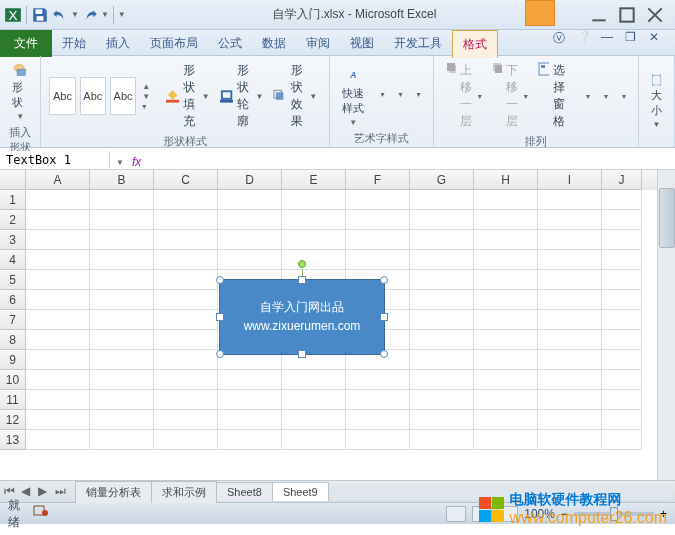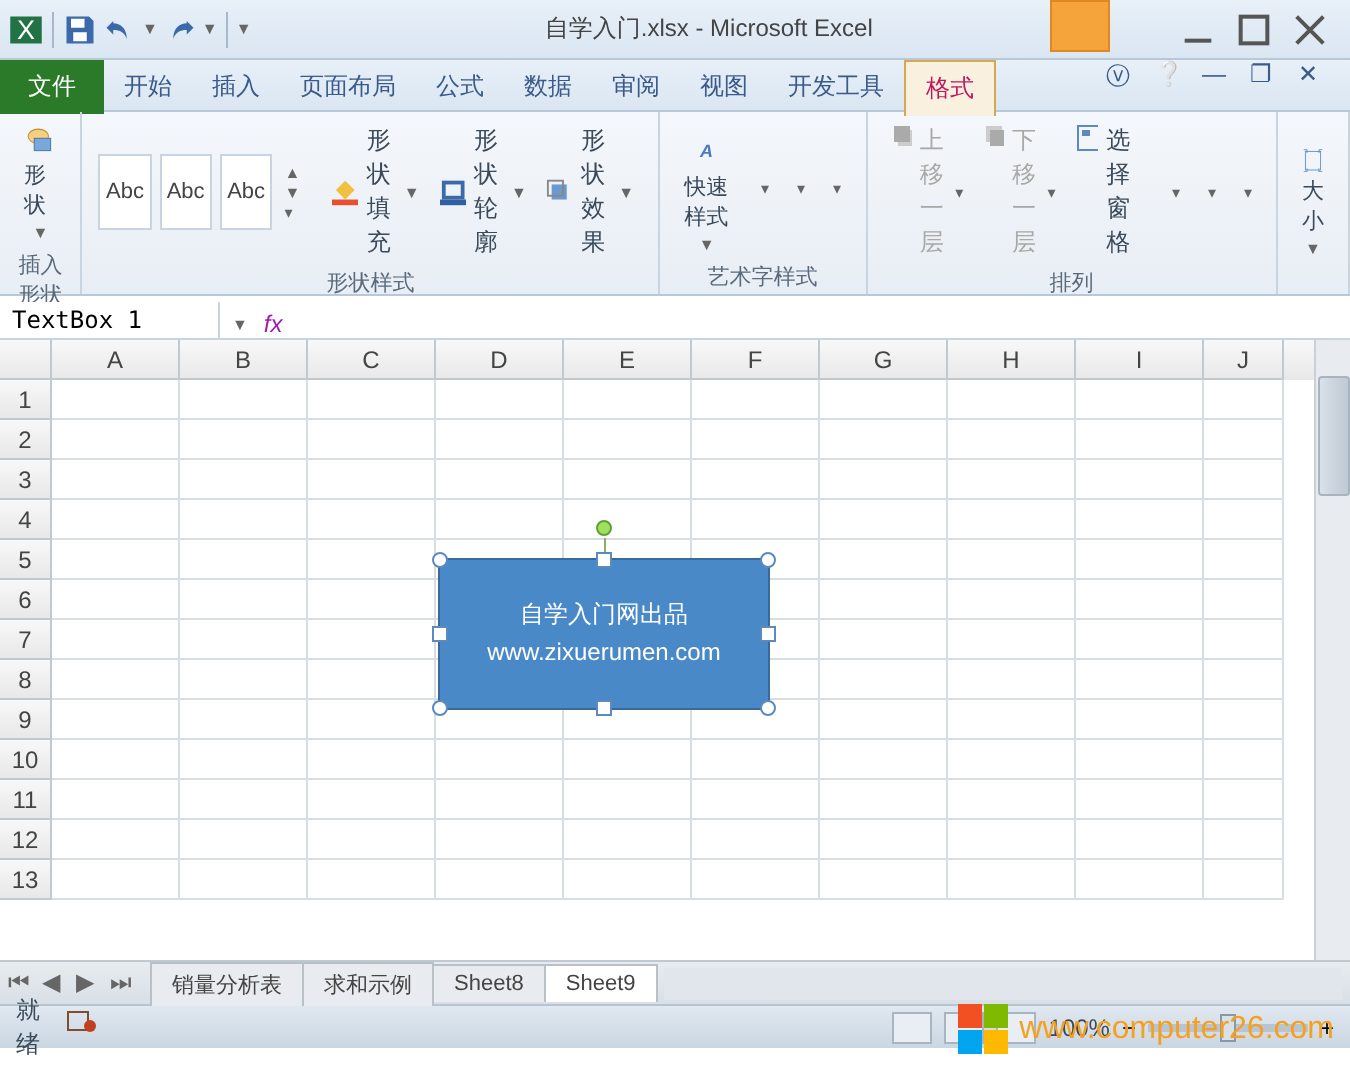--- a/index.html
+++ b/index.html
@@ -541,15 +541,16 @@
 </div>
 
 <div class="watermark">
   <div class="wm-logo">
       <div></div>
       <div></div>
       <div></div>
       <div></div>
     </div>
   <div class="wm-text">
+    <span class="wm-cn">电脑软硬件教程网</span>
     <span class="wm-url">www.computer26.com</span>
   </div>
 </div>
 
 </body></html>

